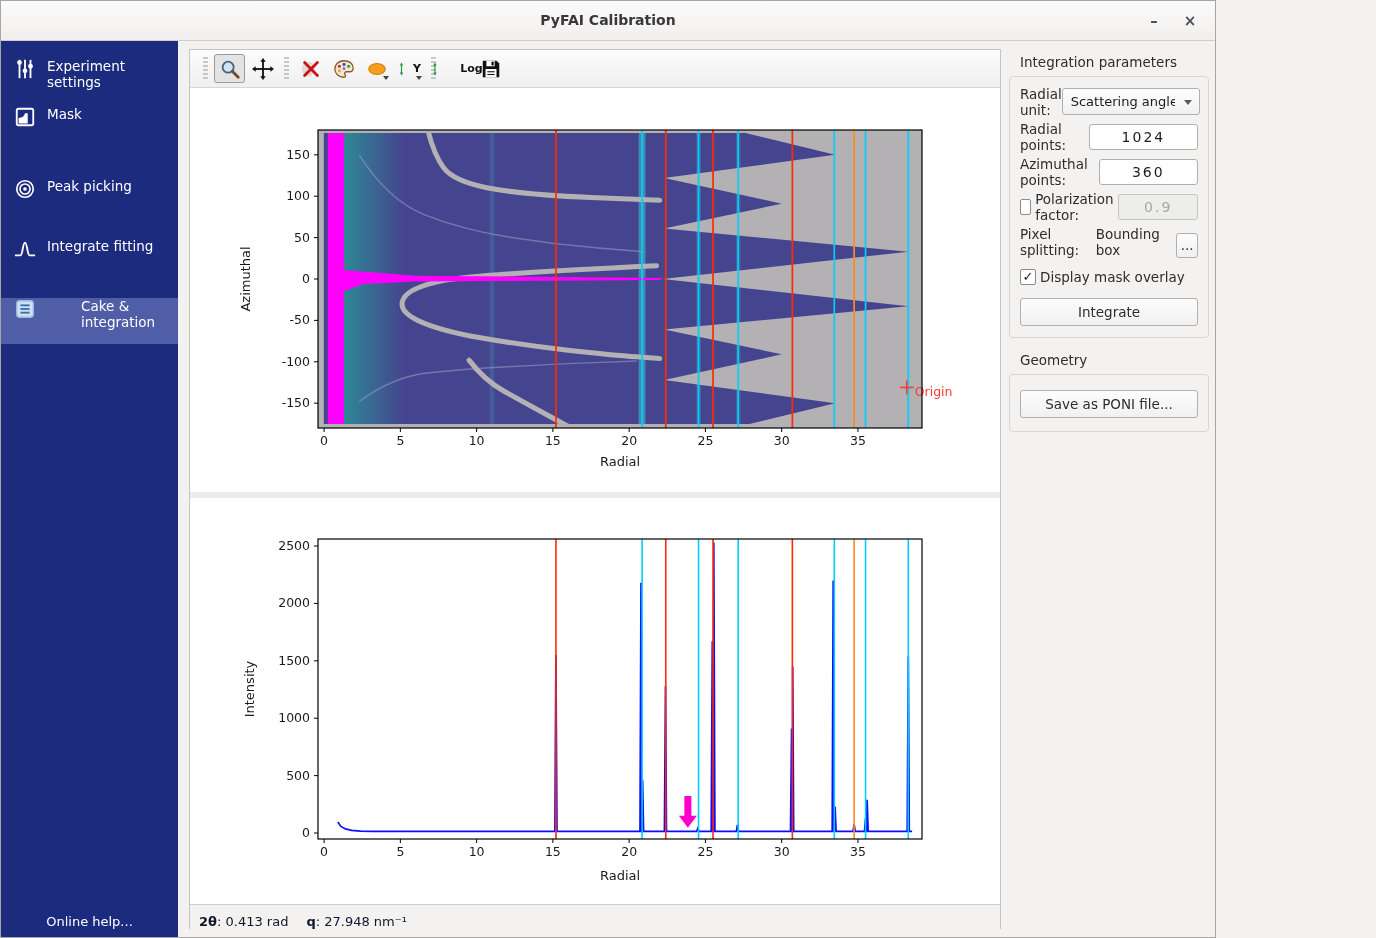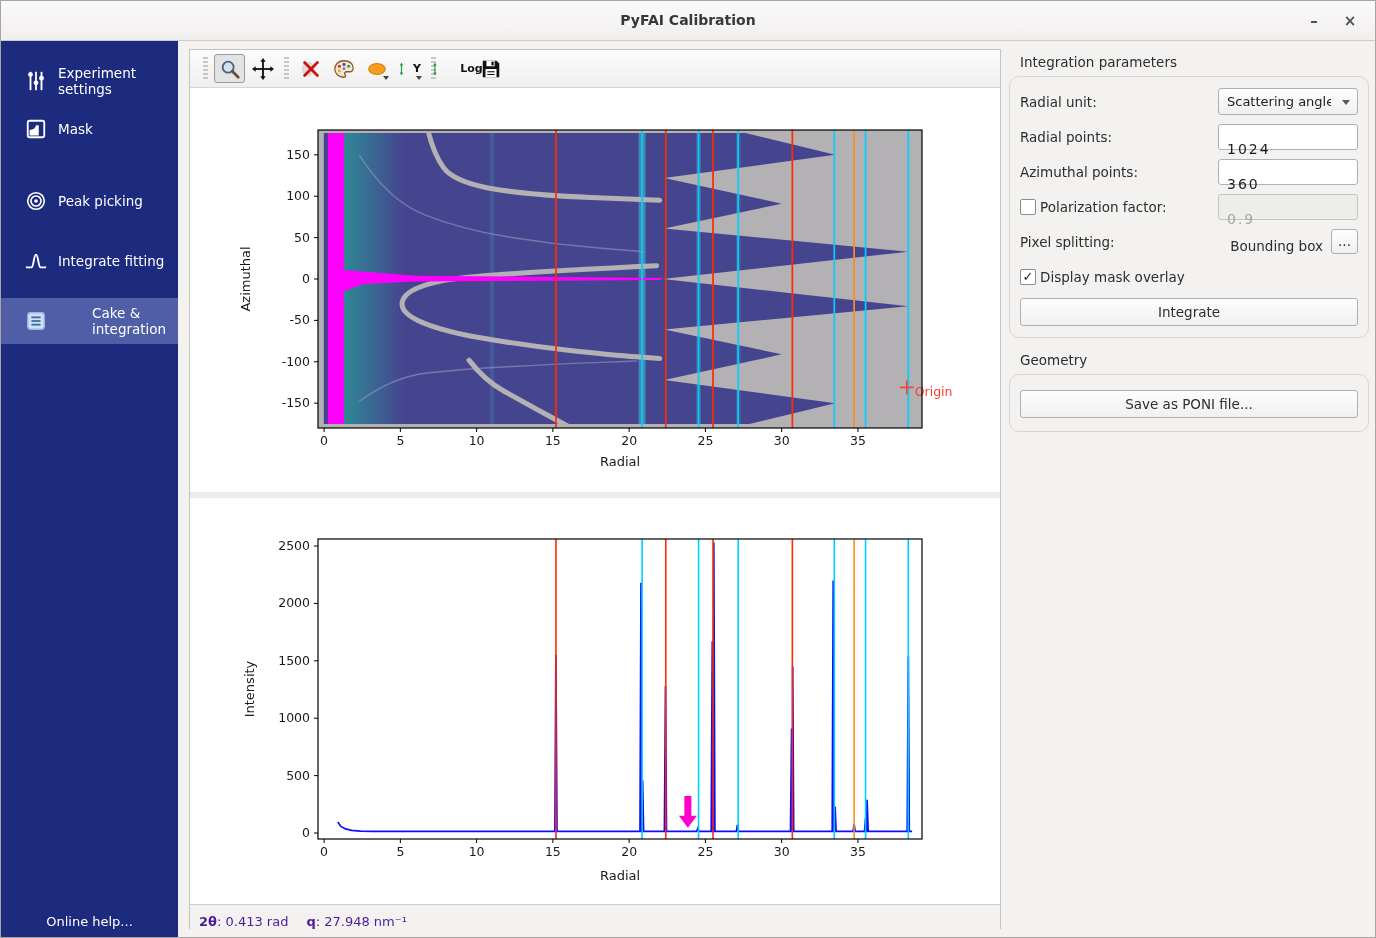--- a/index.html
+++ b/index.html
@@ -1,63 +1,63 @@
 <!DOCTYPE html>
 <html><head>
 <meta charset="utf-8">
 <style>
   * { margin:0; padding:0; box-sizing:border-box; }
   html,body { width:1376px; height:938px; font-family:"DejaVu Sans","Liberation Sans",sans-serif; background:#f3f2f1; overflow:hidden; }
-  #window { position:relative; width:1376px; height:938px; background:#f3f2f1; border:1px solid #a8a6a4; }
+  #window { position:relative; width:1216px; height:938px; background:#f3f2f1; border:1px solid #a8a6a4; }
 
   
   #titlebar { position:absolute; left:0; top:0; right:0; height:40px;
     background:linear-gradient(#fbfafa,#f1efee); border-bottom:1px solid #cfcdcb; }
   #title { position:absolute; left:0; right:0; top:11px; text-align:center; font-size:14px; font-weight:bold; color:#383838; }
   .winbtn { position:absolute; top:8px; width:26px; height:24px; text-align:center; line-height:24px;
     font-size:15px; font-weight:bold; color:#47525c; cursor:default; }
   #btn-min { right:48px; }
   #btn-close { right:12px; }
 
   
   #sidebar { position:absolute; left:0; top:40px; bottom:0; width:177px; background:#1c2b7e; }
-  .side-item { position:absolute; left:0; width:177px; height:46px; display:flex; align-items:center;
-    gap:11px; padding-left:24px; color:#ffffff; font-size:13.5px; cursor:default; }
+  .side-item { position:absolute; left:0; width:177px; height:46px; display:flex; align-items:flex-start;
+    gap:11px; padding-left:13px; color:#ffffff; font-size:13.5px; cursor:default; }
   .side-item.selected { background:#4f5ea6;gap:45px; }
   .side-item svg { flex:0 0 auto; }
   #online-help { position:absolute; bottom:8px; left:0; width:177px; text-align:center; color:#ffffff; font-size:13px; }
 
   
   #central { position:absolute; left:188px; top:48px; width:812px; height:880px;
     background:#ffffff; border:1px solid #c6c4c2; }
   #toolbar { position:relative; height:38px; background:linear-gradient(#fcfcfc,#efefef);
     border-bottom:1px solid #d8d6d4; display:flex; align-items:center; padding-left:8px; }
   .grip { width:5px; height:24px; margin:0 5px;
     background-image:repeating-linear-gradient(#bdbbb9 0 2px, transparent 2px 4px);
     background-size:2px 100%; background-repeat:repeat-x; opacity:.8; }
   .tbtn { position:relative; width:31px; height:29px; display:flex; align-items:center; justify-content:center;
     border:1px solid transparent; border-radius:3px; margin:0 1px; }
   .tbtn.active { border-color:#9a9a9a; background:#e3e3e3; }
   .tbtn .dd { position:absolute; right:2px; bottom:2px; width:0; height:0;
     border-left:3px solid transparent; border-right:3px solid transparent; border-top:4px solid #444; }
   #plots { position:relative; }
   #divider { height:6px; background:#eeeceb; }
   #plot-status { height:33px; border-top:1px solid #cfcdcb; background:#f3f2f1;
-    display:flex; align-items:center; gap:18px; padding-left:9px; font-size:13px; color:#4c1d95; }
+    display:flex; align-items:center; gap:18px; padding-left:9px; font-size:13px; color:#0f172a; }
   #plot-status b { font-weight:bold; }
 
   
   #rightpanel { position:absolute; left:1008px; top:40px; right:6px; bottom:0; padding-top:13px; color:#2d2d2d; }
   .group-title { font-size:13.5px; margin:0 0 6px 11px; }
-  .groupbox { border:1px solid #d8d6d4; border-radius:10px; background:#f3f2f1; padding:11px 10px; }
+  .groupbox { border:1px solid #d8d6d4; border-radius:4px; background:#f3f2f1; padding:11px 10px; }
   .prow { display:flex; align-items:center; justify-content:space-between; height:27px; margin-bottom:8px; }
   .prow:last-child { margin-bottom:0; }
   .plabel { font-size:13.5px; }
   .field { width:140px; height:26px; background:#ffffff; border:1px solid #b2b0ae; border-radius:3px;
-    font-size:14px; text-align:left; padding:12px 8px; letter-spacing:2px; line-height:24px; color:#1c1c1c; }
+    font-size:14px; text-align:center; padding:0 8px; letter-spacing:2px; line-height:24px; color:#1c1c1c; }
   .field.disabled { background:#ededec; color:#a9a7a5; border-color:#c6c4c2; }
   .combo { position:relative; width:140px; height:27px; border:1px solid #b2b0ae; border-radius:3px;
     background:linear-gradient(#fdfdfd,#f0f0f0); display:flex; align-items:center; padding:0 24px 0 8px; }
   .combo-text { font-size:13px; white-space:nowrap; overflow:hidden; width:104px; color:#1c1c1c; }
   .combo-arrow { position:absolute; right:7px; top:11px; width:0; height:0;
     border-left:4px solid transparent; border-right:4px solid transparent; border-top:5px solid #5a5a5a; }
   .checkbox { width:16px; height:16px; background:#ffffff; border:1px solid #8e8c8a; border-radius:2px;
     display:inline-flex; align-items:center; justify-content:center; font-size:13px; font-weight:bold; color:#222; }
   .cbrow { display:flex; align-items:center; gap:4px; }
   .btn { border:1px solid #b2b0ae; border-radius:3px; background:linear-gradient(#fdfdfd,#f0f0f0);

